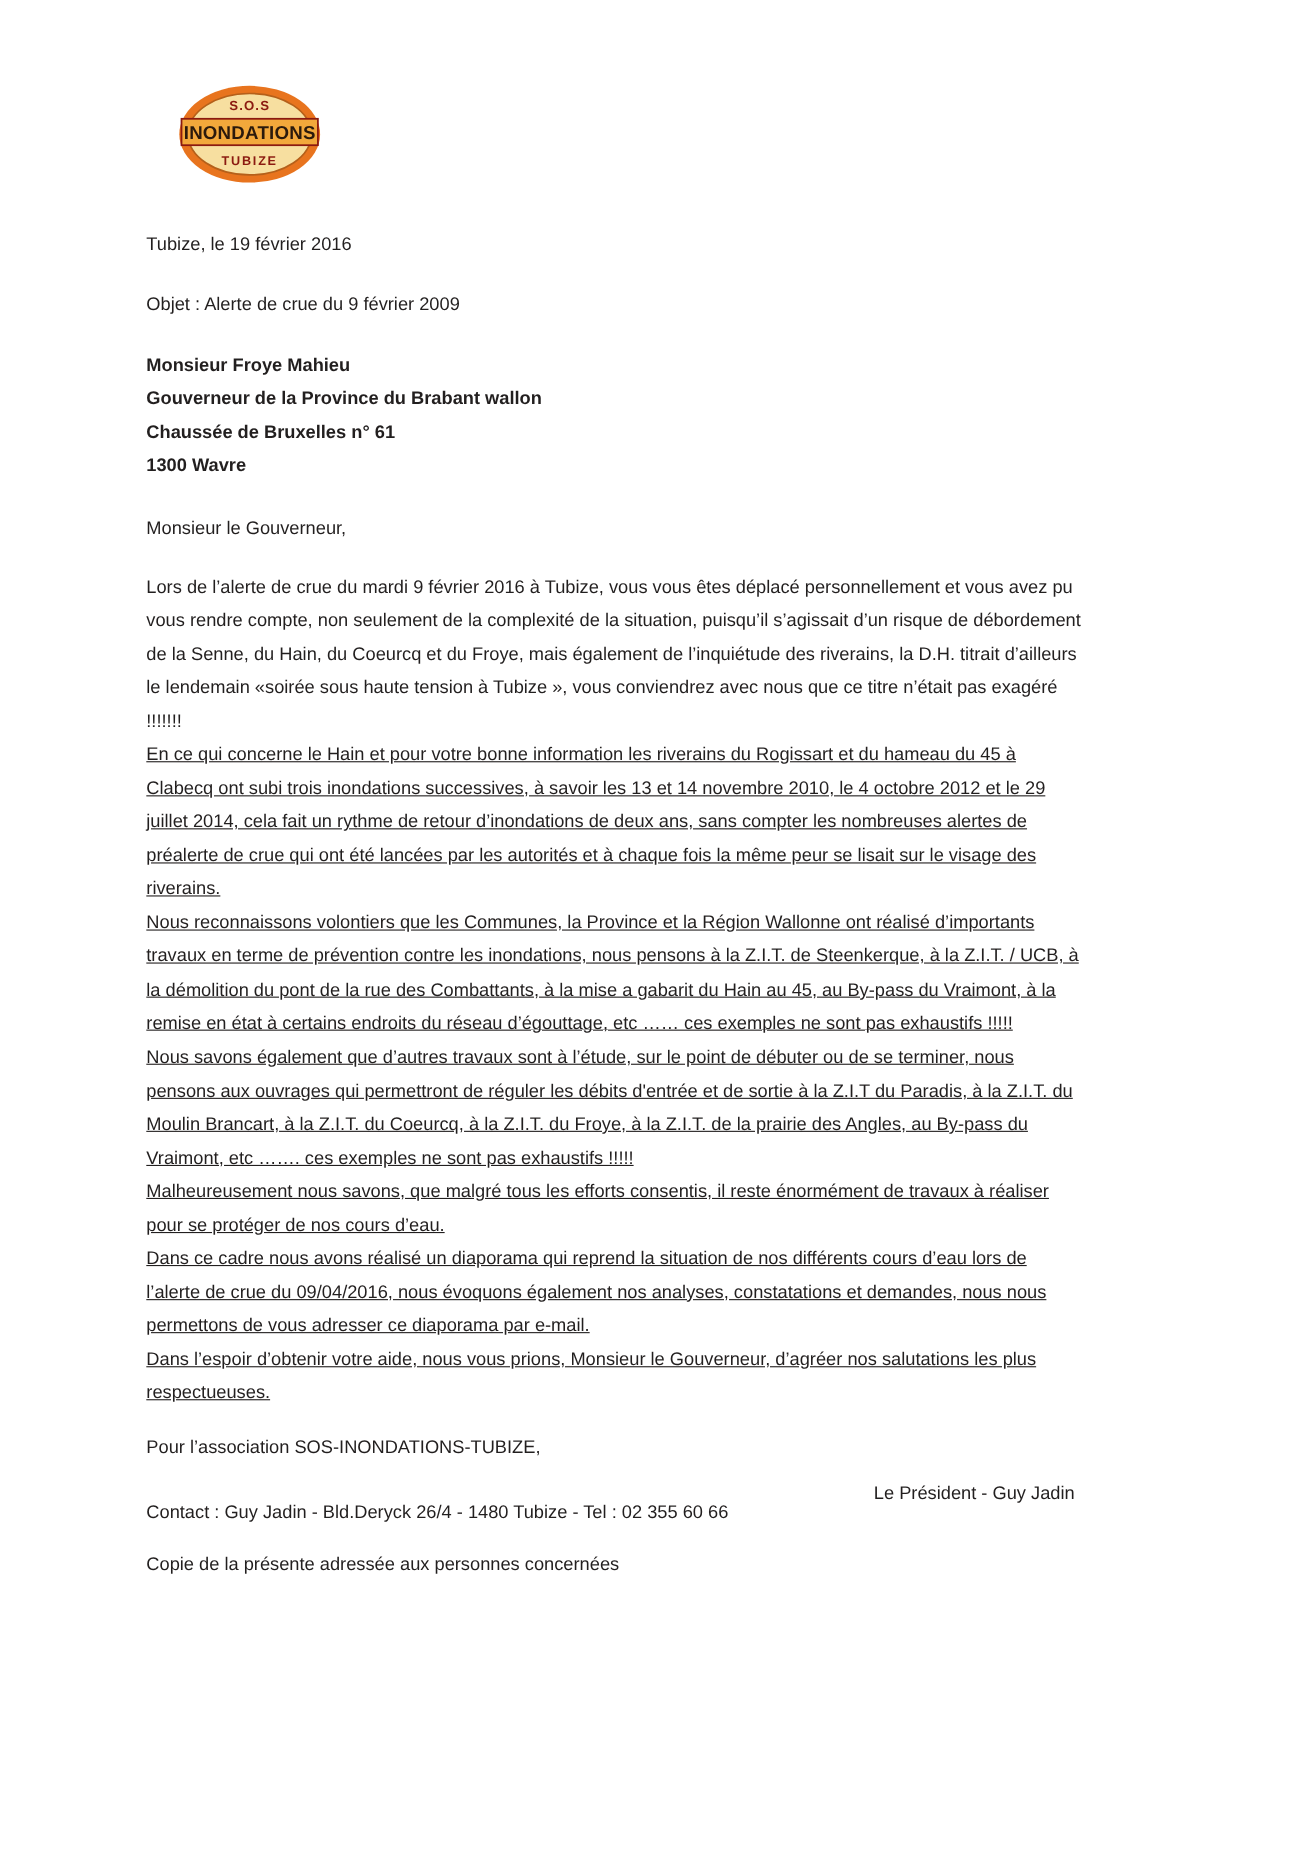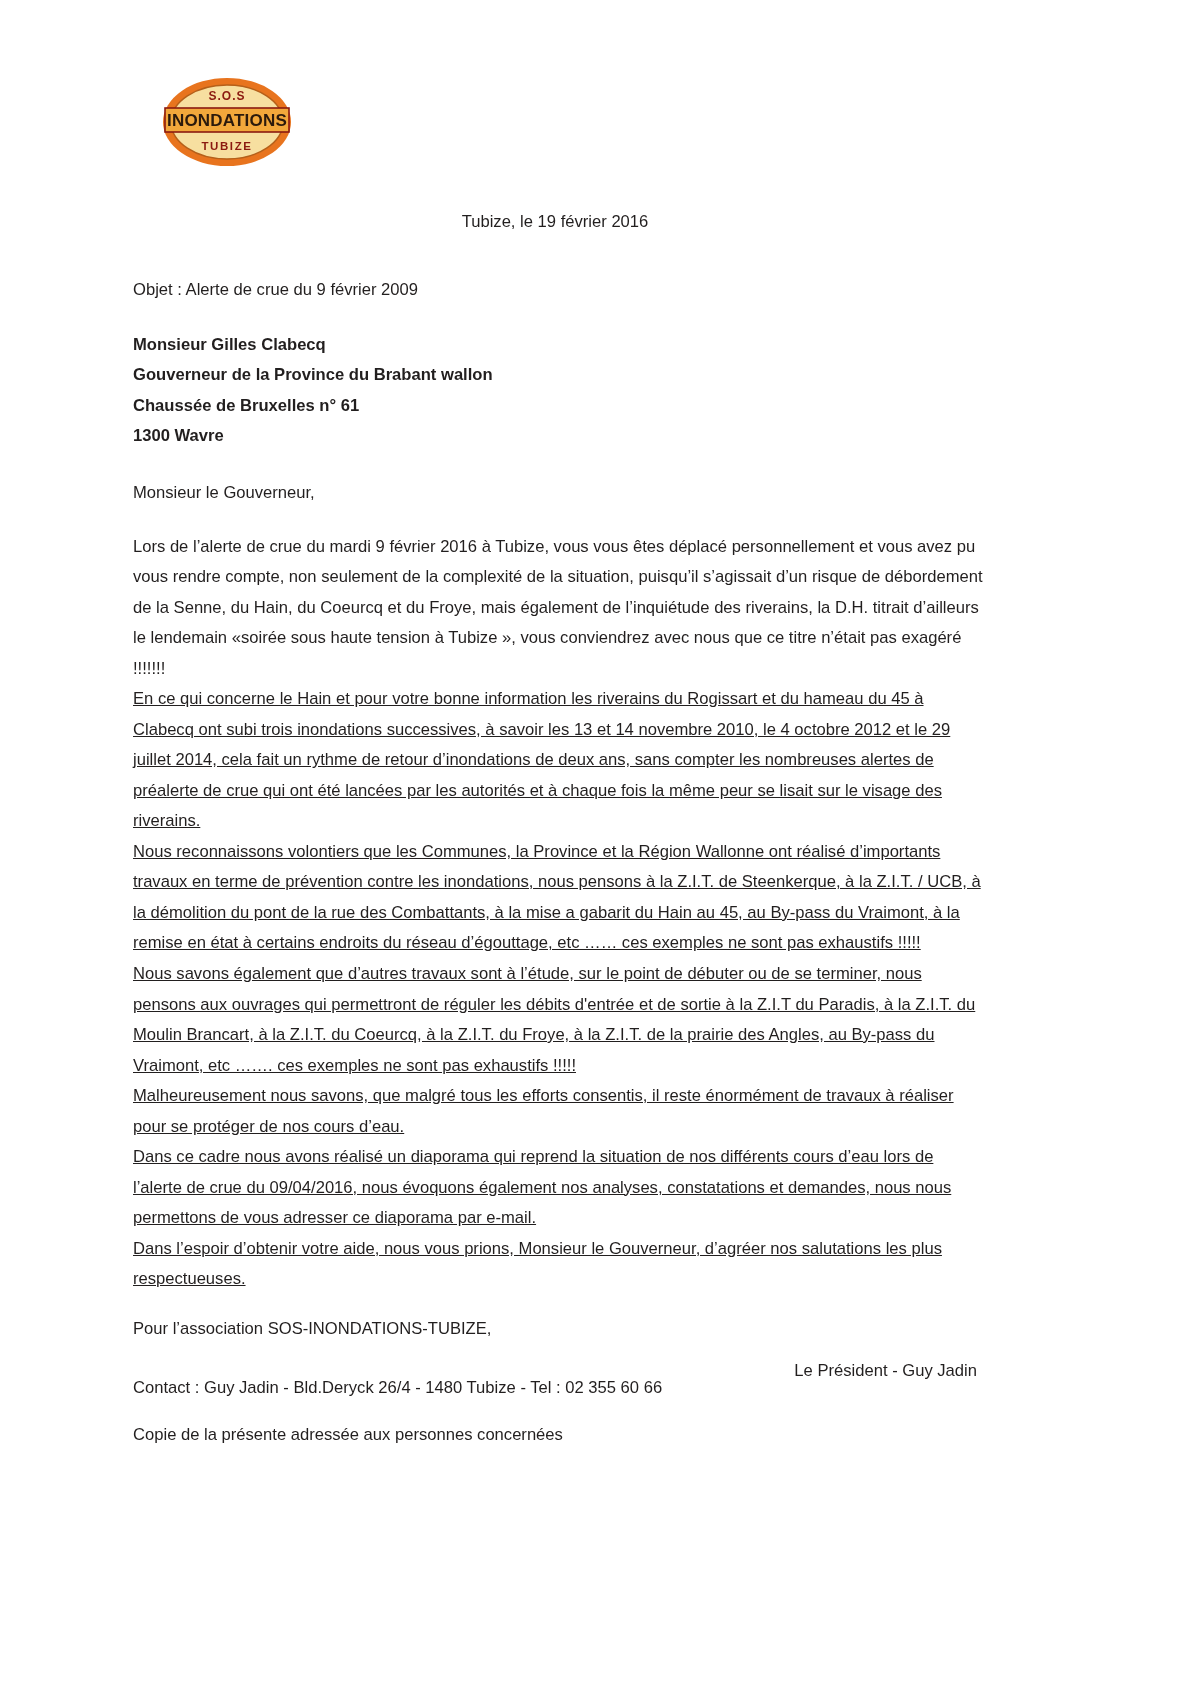--- a/index.html
+++ b/index.html
@@ -38,23 +38,23 @@
   .letter {
     position: absolute;
     left: 133px;
     top: 214px;
     width: 852px;
     font-size: 16.6px;
     line-height: 1.0;
     color: #221f1f;
   }
   .date-line {
-    text-align: center;
+    text-align: left;
     font-size: 16.6px;
-    margin: 0 8px 51px 0;
+    margin: 0 8px 38px 0;
   }
   .objet {
     margin: 0 0 32px 0;
     font-size: 16.6px;
   }
   .addressee {
     font-weight: bold;
     margin: 0 0 34px 0;
     font-size: 16.6px;
     line-height: 1.82;
@@ -106,21 +106,21 @@
     </svg>
   </div>
 
   <div class="letter">
 
     <div class="date-line">Tubize, le 19 février 2016</div>
 
     <div class="objet">Objet : Alerte de crue du 9 février 2009</div>
 
     <div class="addressee">
-      <div>Monsieur Gilles Clabecq</div>
+      <div>Monsieur Froye Mahieu</div>
       <div>Gouverneur de la Province du Brabant wallon</div>
       <div>Chaussée de Bruxelles n° 61</div>
       <div>1300 Wavre</div>
     </div>
 
     <div class="salutation">Monsieur le Gouverneur,</div>
 
     <p class="para">Lors de l’alerte de crue du mardi 9 février 2016 à Tubize, vous vous êtes déplacé personnellement et vous avez pu vous rendre compte, non seulement de la complexité de la situation, puisqu’il s’agissait d’un risque de débordement de la Senne, du Hain, du Coeurcq et du Froye, mais également de l’inquiétude des riverains, la D.H. titrait d’ailleurs le lendemain «soirée sous haute tension à Tubize », vous conviendrez avec nous que ce titre n’était pas exagéré !!!!!!!</p>
     <p class="para">En ce qui concerne le Hain et pour votre bonne information les riverains du Rogissart et du hameau du 45 à Clabecq ont subi trois inondations successives, à savoir les 13 et 14 novembre 2010, le 4 octobre 2012 et le 29 juillet 2014, cela fait un rythme de retour d’inondations de deux ans, sans compter les nombreuses alertes de préalerte de crue qui ont été lancées par les autorités et à chaque fois la même peur se lisait sur le visage des riverains.</p>
     <p class="para">Nous reconnaissons volontiers que les Communes, la Province et la Région Wallonne ont réalisé d’importants travaux en terme de prévention contre les inondations, nous pensons à la Z.I.T. de Steenkerque, à la Z.I.T. / UCB, à la démolition du pont de la rue des Combattants, à la mise a gabarit du Hain au 45, au By-pass du Vraimont, à la remise en état à certains endroits du réseau d’égouttage, etc …… ces exemples ne sont pas exhaustifs !!!!!</p>

